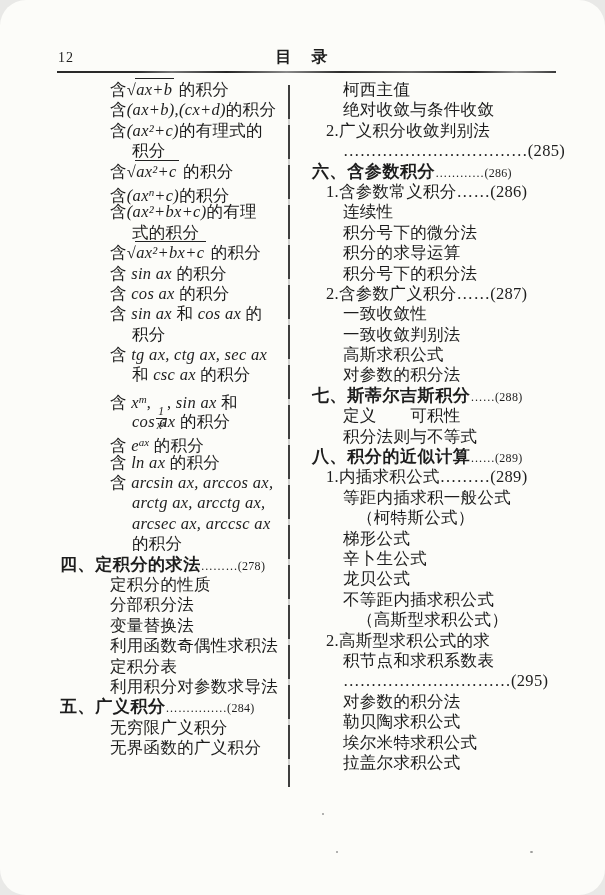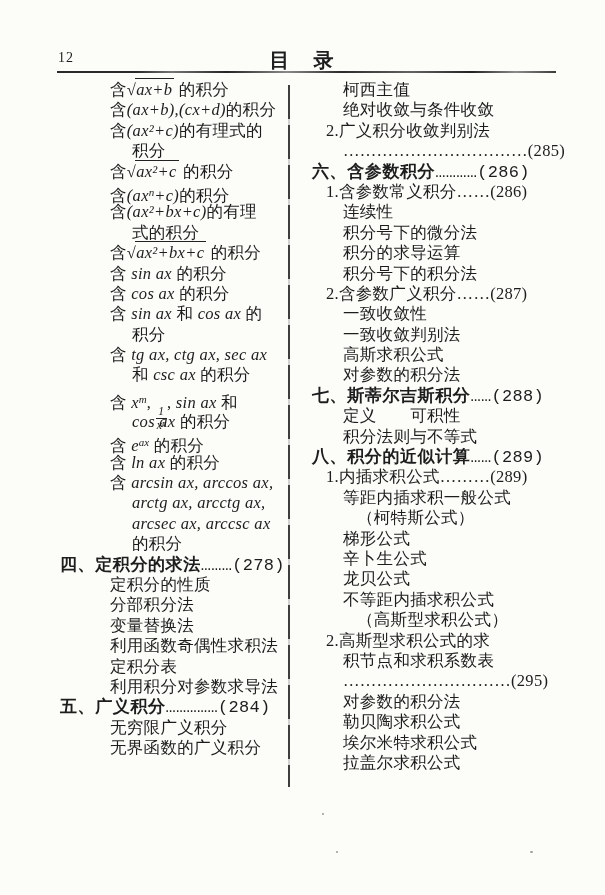--- a/index.html
+++ b/index.html
@@ -1,38 +1,39 @@
 <!DOCTYPE html>
 <html><head>
 <meta charset="utf-8">
 <style>
   html,body{margin:0;padding:0;background:#e9e9e7;}
   .page{
     position:relative;width:605px;height:895px;margin:0 auto;
     background:#fcfcf9;color:#1d1d1d;overflow:hidden;
     font-family:"Liberation Serif","DejaVu Serif",serif;
+    border-radius:26px;
   }
   
   .pageno{position:absolute;left:58px;top:50px;font-size:14px;letter-spacing:1px;}
   .toc-title{position:absolute;left:0;top:47px;width:100%;text-align:center;
-    font-size:20px;font-weight:700;letter-spacing:2px;}
+    font-size:16px;font-weight:700;letter-spacing:2px;}
   .head-rule{position:absolute;left:57px;top:71px;width:499px;height:2px;
     background:linear-gradient(90deg,#2a2a2a 0%,#2a2a2a 16%,#767676 23%,#242424 34%,#8a8a8a 46%,#2b2b2b 57%,#636363 71%,#222 83%,#8c8c8c 92%,#3a3a3a 100%);}
   .col-divider{position:absolute;left:288px;top:85px;width:2px;height:702px;
     background:repeating-linear-gradient(180deg,#3e3e3e 0 34px,rgba(62,62,62,.22) 34px 40px);}
   
   .col{position:absolute;top:80px;}
   .col.left{left:60px;width:227px;}
   .col.right{left:312px;width:245px;}
   .ln{height:20.4px;line-height:20.4px;white-space:nowrap;font-size:16.5px;letter-spacing:.3px;}
   .ln.tall{height:26px;line-height:26px;}
   .left .lv1{padding-left:26px}.left .lv2{padding-left:50px}.left .lv3{padding-left:72px}
   .right .lv1{padding-left:14px}.right .lv2{padding-left:31px}.right .lv3{padding-left:45px}
   .ln.b{font-family:"Liberation Sans","DejaVu Sans",sans-serif;font-weight:700;font-size:17px;letter-spacing:.6px;}
-  .ln.b .n{font-family:Liberation Mono, monospace;font-weight:400;font-size:17px;letter-spacing:.3px;}
+  .ln.b .n{font-family:Liberation Serif, serif;font-weight:400;font-size:12px;letter-spacing:.3px;}
   .m{font-style:italic;}
   .sup{font-style:italic;font-size:11px;vertical-align:5px;letter-spacing:0;}
   .sqrt{white-space:nowrap;}
   .sqrt .rad{font-style:normal;}
   .sqrt .vinc{font-style:italic;border-top:1.4px solid #222;padding:1px 2px 0 1px;margin-left:-1px;}
   .frac{display:inline-flex;flex-direction:column;align-items:center;vertical-align:-7px;
     font-size:11.5px;line-height:1.1;font-style:italic;}
   .frac .den{border-top:1px solid #222;padding:0 1px;}
   
   .speck{position:absolute;background:#555;border-radius:50%;opacity:.6;}

